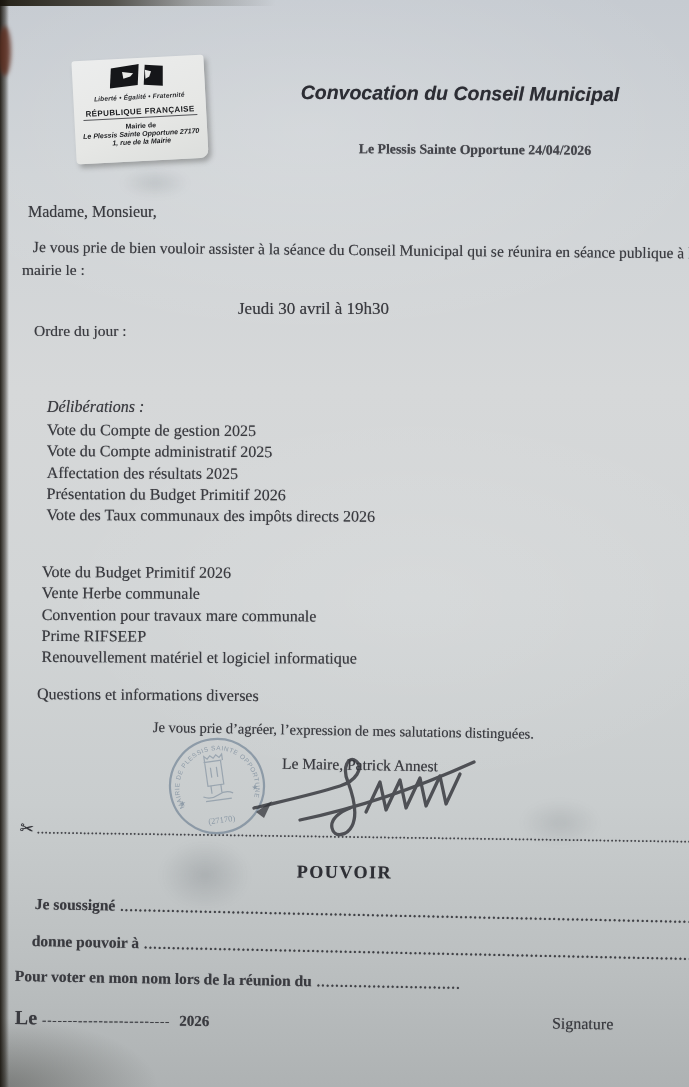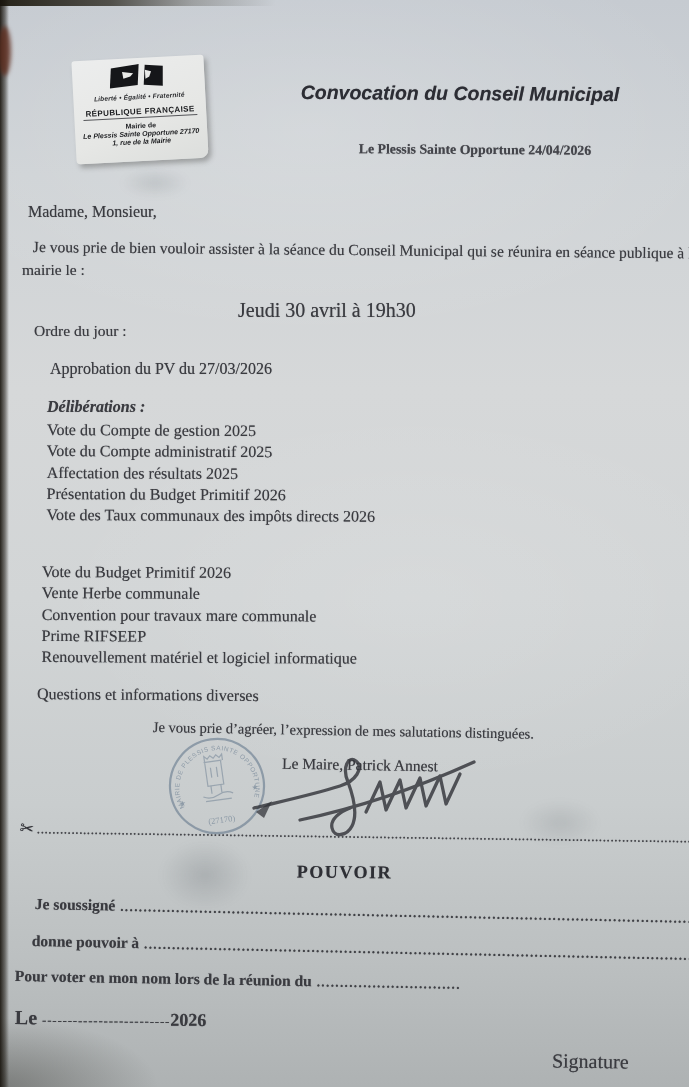--- a/index.html
+++ b/index.html
@@ -40,24 +40,24 @@
   .logo-commune{font-size:7px;font-weight:bold;font-style:italic;margin-top:1px;}
   .logo-address{font-size:7px;font-weight:bold;font-style:italic;margin-top:1px;}
   
   .title{left:270px;top:82px;width:380px;text-align:center;font-family:"Liberation Sans",sans-serif;
     font-weight:bold;font-style:italic;font-size:19.5px;color:#2c2d34;transform:rotate(.4deg);}
   .dateline{left:330px;top:142px;width:290px;text-align:center;font-size:13.8px;font-weight:bold;color:#44454b;transform:rotate(.4deg);}
   
   .salutation{left:28px;top:203px;font-size:16px;}
   .intro1{left:33px;top:238px;width:656px;overflow:hidden;font-size:15.5px;transform:rotate(.55deg);transform-origin:left top;}
   .intro2{left:22px;top:261px;font-size:15.5px;}
-  .meeting{left:238px;top:299px;font-size:20px;}
+  .meeting{left:238px;top:299px;font-size:17px;}
   .ordre{left:34px;top:322px;font-size:15.5px;}
   .approbation{left:50px;top:360px;font-size:16px;}
-  .delib-h{left:47px;top:398px;font-size:16px;font-weight:bold;font-style:italic;}
+  .delib-h{left:47px;top:398px;font-size:16px;font-weight:normal;font-style:italic;}
   .list{position:absolute;font-size:16px;line-height:21.3px;text-shadow:0 0 .7px rgba(40,40,46,.55);}
   .list1{left:47px;top:419px;transform:rotate(.3deg);transform-origin:left top;}
   .list2{left:42px;top:561px;transform:rotate(.3deg);transform-origin:left top;}
   .questions{left:37px;top:686px;font-size:16px;transform:rotate(.5deg);}
   .closing{left:153px;top:719px;font-size:14.5px;transform:rotate(1deg);transform-origin:left top;}
   .signatory{left:282px;top:756px;font-size:15.5px;transform:rotate(1deg);}
   .stamp-svg{position:absolute;left:164px;top:733px;transform:rotate(-8deg);z-index:1;}
   .sig-svg{position:absolute;left:248px;top:748px;z-index:2;}
   
   .cutline{left:20px;top:818px;width:669px;overflow:hidden;display:flex;align-items:center;transform:rotate(.8deg);transform-origin:left top;}
@@ -67,22 +67,22 @@
   .pv-title{left:0;top:862px;width:689px;text-align:center;font-size:18px;font-weight:bold;letter-spacing:1.5px;color:#2e2f35;transform:rotate(.6deg);}
   .pv-line{display:flex;align-items:baseline;overflow:hidden;transform-origin:left top;}
   .pv1{left:35px;top:895px;width:654px;transform:rotate(1.2deg);}
   .pv2{left:32px;top:932px;width:657px;transform:rotate(1.2deg);}
   .pv3{left:15px;top:967px;transform:rotate(1deg);}
   .pv-label{font-size:15.5px;font-weight:bold;text-shadow:0 0 .7px rgba(40,40,46,.55);}
   .pv-dots{font-size:13px;font-weight:bold;letter-spacing:1.4px;margin-left:5px;color:#3f4045;}
   .dateline-bottom{left:15px;top:1006px;display:flex;align-items:baseline;transform:rotate(.6deg);transform-origin:left top;}
   .date-label{font-size:20px;font-weight:bold;}
   .date-dashes{font-size:13px;font-weight:bold;letter-spacing:.8px;margin-left:5px;color:#3f4045;}
-  .date-year{font-size:18px;font-weight:bold;margin-left:0;}
-  .sig-label{left:552px;top:1050px;font-size:20px;transform:rotate(.8deg);}
+  .date-year{font-size:15px;font-weight:bold;margin-left:9px;}
+  .sig-label{left:552px;top:1015px;font-size:16px;transform:rotate(.8deg);}
 </style>
 </head>
 <body>
 
 <div class="page">
 
   <div class="logo-card">
     <div class="logo-flags">
       <svg width="58" height="24" viewBox="0 0 58 24" aria-hidden="true">
         <polygon points="2,3 30,0 28,21 0,23" fill="#151619"></polygon>
@@ -99,21 +99,20 @@
   </div>
 
   <div class="ln title">Convocation du Conseil Municipal</div>
   <div class="ln dateline">Le Plessis Sainte Opportune 24/04/2026</div>
 
   <div class="ln salutation">Madame, Monsieur,</div>
   <div class="ln intro1">Je vous prie de bien vouloir assister à la séance du Conseil Municipal qui se réunira en séance publique à la</div>
   <div class="ln intro2">mairie le :</div>
   <div class="ln meeting">Jeudi 30 avril à 19h30</div>
   <div class="ln ordre">Ordre du jour :</div>
-  <div class="ln approbation">Approbation du PV du 27/03/2026</div>
   <div class="ln delib-h">Délibérations :</div>
 
   <div class="list list1">
     <div>Vote du Compte de gestion 2025</div>
     <div>Vote du Compte administratif 2025</div>
     <div>Affectation des résultats 2025</div>
     <div>Présentation du Budget Primitif 2026</div>
     <div>Vote des Taux communaux des impôts directs 2026</div>
   </div>
 

